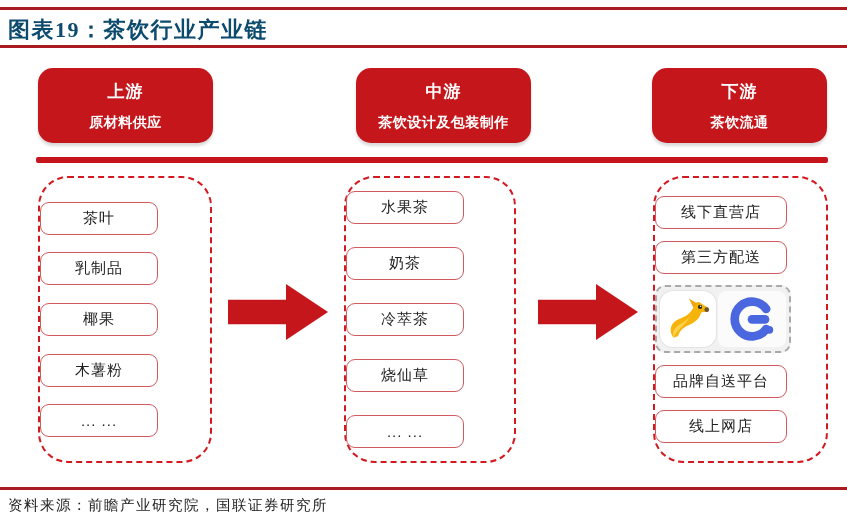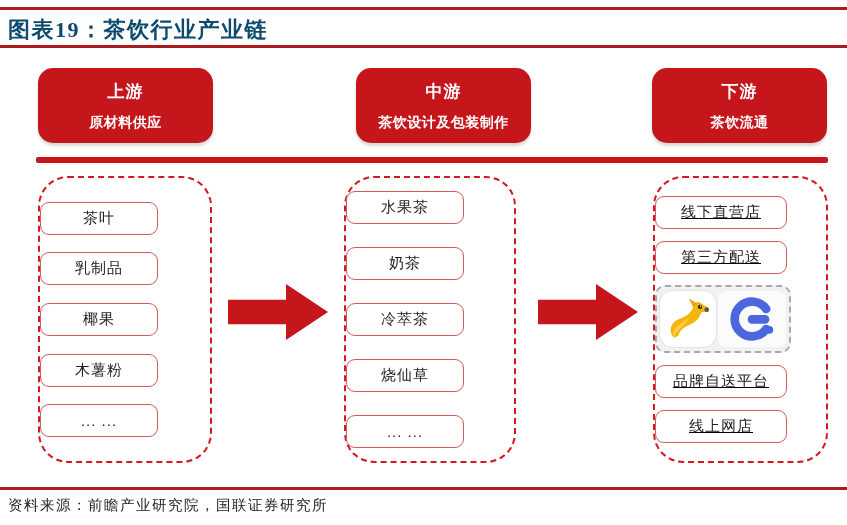--- a/index.html
+++ b/index.html
@@ -38,21 +38,21 @@
   .col-container{
     position:absolute;top:176px;height:287px;
     border:2.5px dashed #d2191f;border-radius:30px;
     box-sizing:border-box;
     display:flex;flex-direction:column;align-items:flex-start;
     justify-content:space-evenly;padding:6px 0;
     background:transparent;
   }
   .container-upstream{left:38px;width:174px;}
   .container-midstream{left:344px;width:172px;gap:16px;}
-  .container-downstream{left:653px;width:175px;text-decoration:underline;}
+  .container-downstream{left:653px;width:175px;}
   .chain-item{
     width:118px;height:33px;background:#ffffff;
     border:1.5px solid #d05a5e;border-radius:9px;
     display:flex;align-items:center;justify-content:center;
     font-size:15px;color:#222;box-sizing:border-box;
     letter-spacing:1px;white-space:nowrap;
   }
   .chain-item-wide{width:132px;}
   .flow-arrow{
     position:absolute;top:284px;width:100px;height:56px;background:#c5161c;

